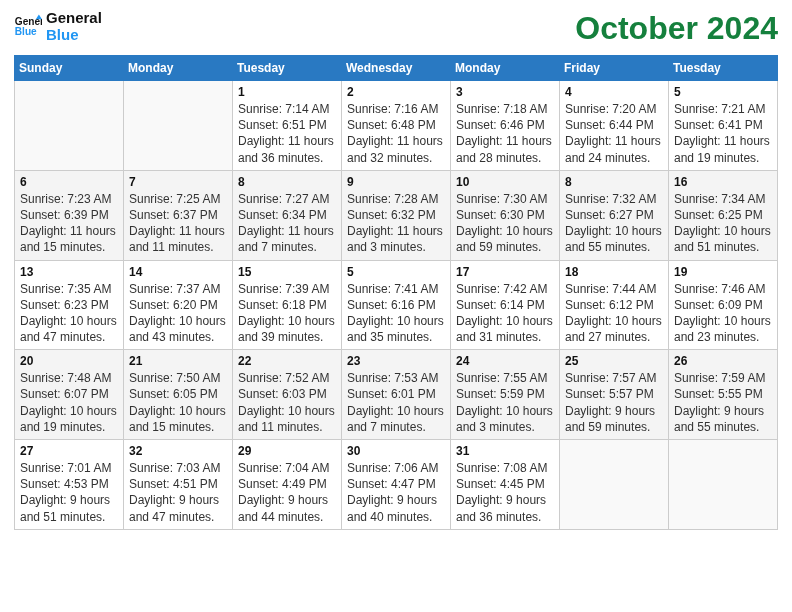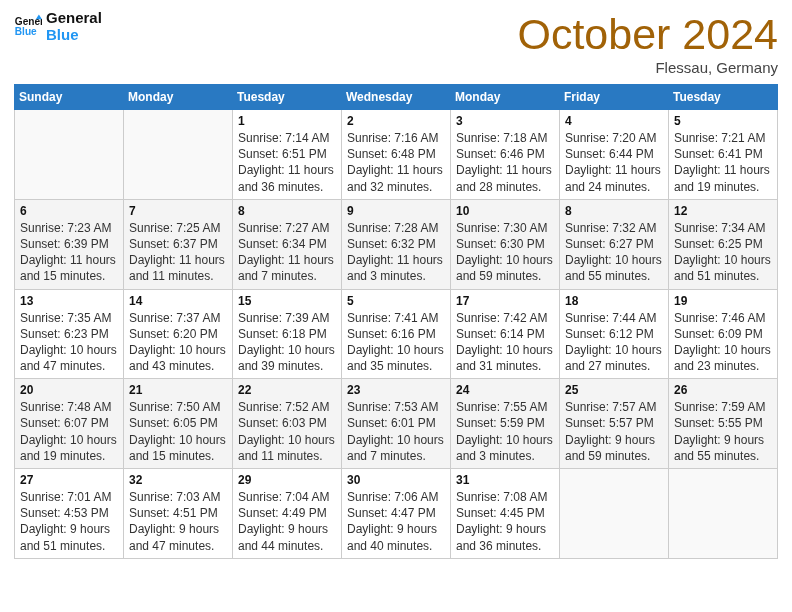--- a/index.html
+++ b/index.html
@@ -28,23 +28,23 @@
       gap: 2px;
     }
     .logo-icon {
       width: 28px;
       height: 28px;
     }
     .title-block {
       text-align: right;
     }
     .month-title {
-      font-size: 43px;
-      font-weight: normal;
-      color: #a16207;
+      font-size: 32px;
+      font-weight: bold;
+      color: #15803d;
     }
     .location {
       font-size: 15px;
       color: #444;
     }
     .calendar {
       width: 100%;
       border-collapse: collapse;
       border: 1px solid #ccc;
     }
@@ -97,21 +97,20 @@
         <text x="1" y="28" font-size="13" font-weight="bold" fill="#2196F3" font-family="Arial">Blue</text>
         <polygon points="28,8 36,8 32,2" fill="#2196F3"></polygon>
       </svg>
       <div style="display:flex;flex-direction:column;line-height:1.1;margin-left:2px;">
         <span style="font-size:15px;font-weight:bold;color:#111;">General</span>
         <span style="font-size:15px;font-weight:bold;color:#2196F3;">Blue</span>
       </div>
     </div>
     <div class="title-block">
       <div class="month-title">October 2024</div>
-      <div class="location">Flessau, Germany</div>
     </div>
   </div>
 
   <table class="calendar">
     <thead>
       <tr>
         <th>Sunday</th>
         <th>Monday</th>
         <th>Tuesday</th>
         <th>Wednesday</th>
@@ -164,21 +163,21 @@
           </td>
           <td>
             <div class="day-num">10</div>
             <div class="day-info">Sunrise: 7:30 AM<br>Sunset: 6:30 PM<br>Daylight: 10 hours and 59 minutes.</div>
           </td>
           <td>
             <div class="day-num">8</div>
             <div class="day-info">Sunrise: 7:32 AM<br>Sunset: 6:27 PM<br>Daylight: 10 hours and 55 minutes.</div>
           </td>
           <td>
-            <div class="day-num">12</div>
+            <div class="day-num">16</div>
             <div class="day-info">Sunrise: 7:34 AM<br>Sunset: 6:25 PM<br>Daylight: 10 hours and 51 minutes.</div>
           </td>
         </tr>
         <tr>
           <td>
             <div class="day-num">13</div>
             <div class="day-info">Sunrise: 7:35 AM<br>Sunset: 6:23 PM<br>Daylight: 10 hours and 47 minutes.</div>
           </td>
           <td>
             <div class="day-num">14</div>

